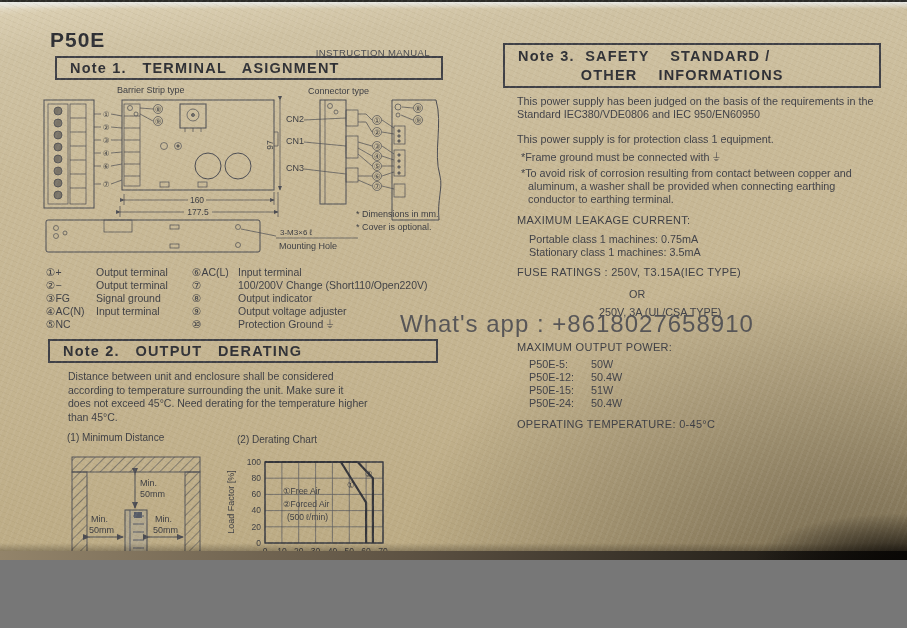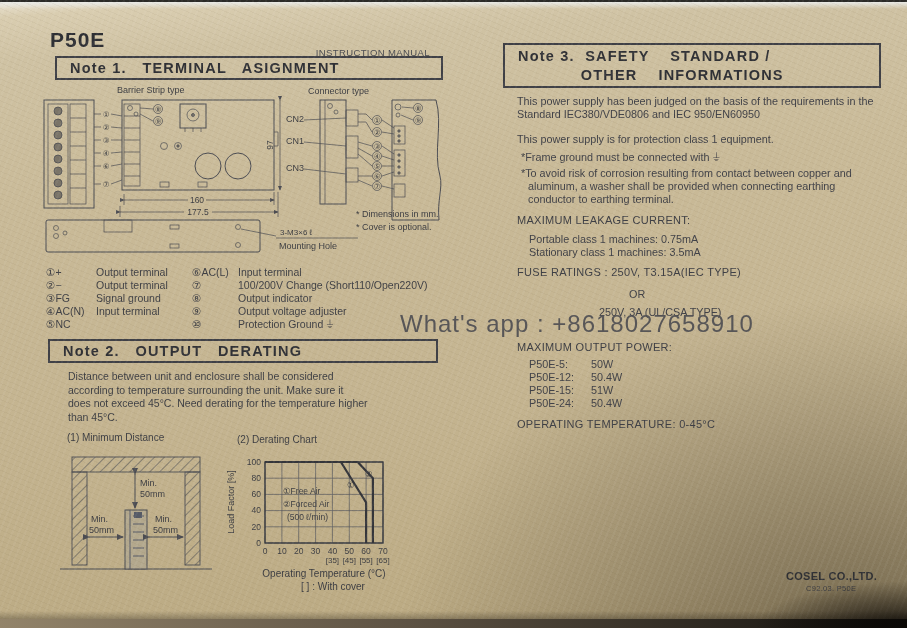--- a/index.html
+++ b/index.html
@@ -1,17 +1,17 @@
 <!DOCTYPE html>
 <html><head>
 <meta charset="utf-8">
 <style>
   html,body{margin:0;padding:0;background:#777;}
   .page{
-    position:relative; width:907px; height:628px; overflow:hidden;
+    position:relative; width:907px; height:560px; overflow:hidden;
     font-family:"Liberation Sans","DejaVu Sans",sans-serif;
     color:#3c3d42;
     background:
       radial-gradient(ellipse at 96% 102%, rgba(35,28,18,0.45), rgba(35,28,18,0) 38%),
       linear-gradient(176deg,#ece5d6 0%, #d9cdb0 2.5%, #cfc2a3 9%, #c9ba98 30%, #c4b490 62%, #bcab84 92%, #b3a178 100%);
     text-decoration: underline;
   }
   .texture{position:absolute;inset:0;pointer-events:none;
     background-image:
       repeating-linear-gradient(112deg, rgba(255,255,255,0.045) 0 2px, rgba(255,255,255,0) 2px 6px),

